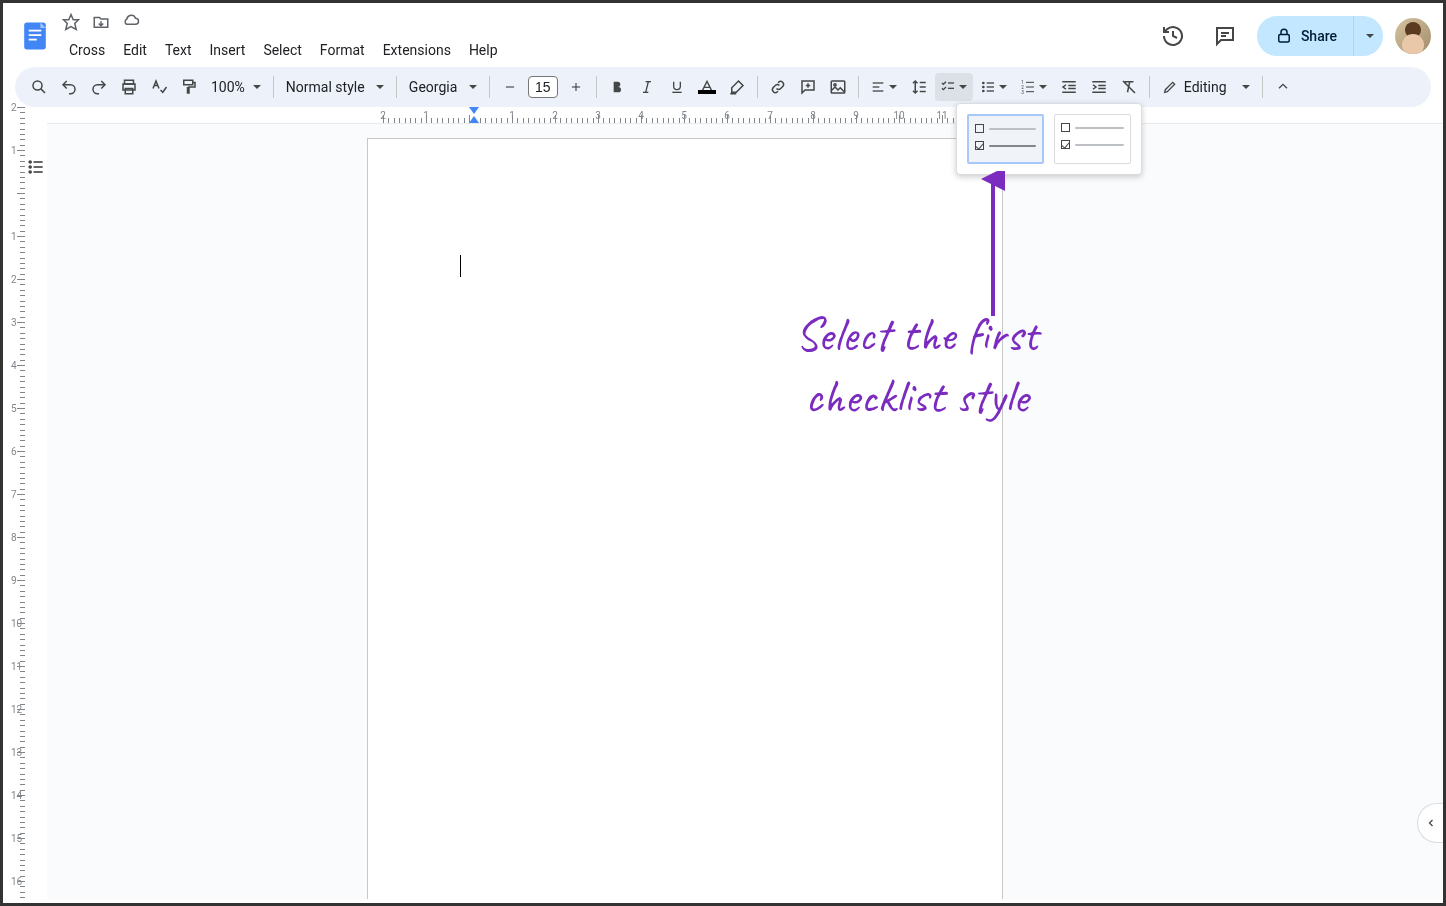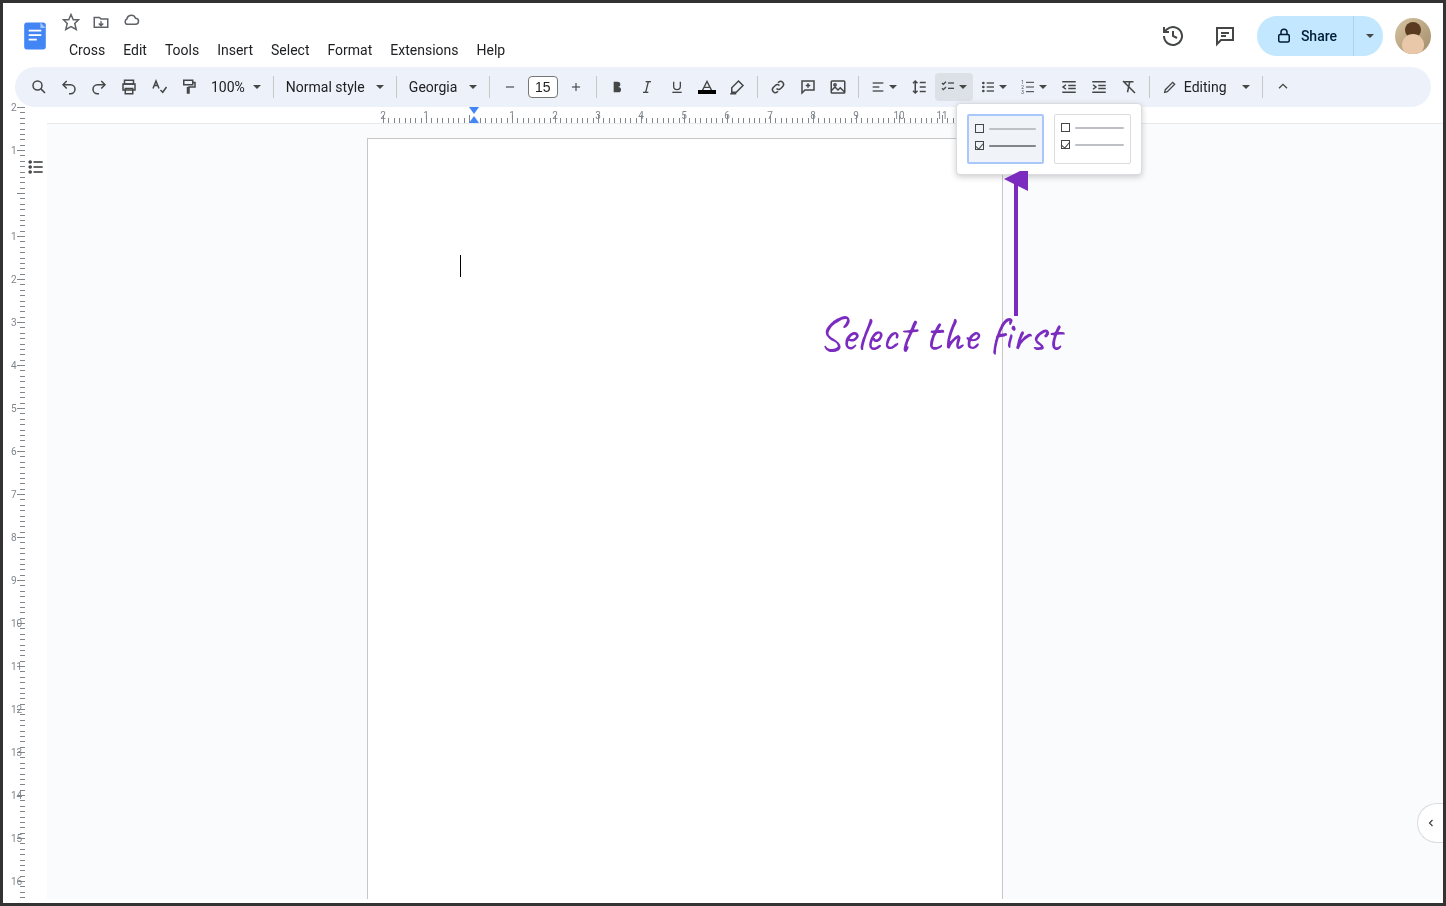--- a/index.html
+++ b/index.html
@@ -305,21 +305,21 @@
   .cl-row{display:flex;align-items:center;gap:5px;}
   .cl-box{width:9px;height:9px;border:1.4px solid #444746;flex-shrink:0;}
   .cl-box.checked{position:relative;}
   .cl-box.checked::after{content:"";position:absolute;left:1px;top:-1px;width:4px;height:7px;border-right:1.5px solid #444746;border-bottom:1.5px solid #444746;transform:rotate(40deg);}
   .cl-line{flex:1;height:2px;background:#bdc1c6;border-radius:1px;}
   .cl-line.strike{background:#80868b;}
   
   
   .annotation{
     position:absolute;
-    left:815px;
+    left:792px;
     top:300px;
     z-index:60;
     pointer-events:none;
   }
   .annotation-text{
     font-family:"Caveat","Comic Sans MS","Segoe Script",cursive;
     font-size:48px;
     line-height:1.3;
     color:#7b2cbf;
     text-align:center;
@@ -379,21 +379,21 @@
         <div class="icon-btn">
           <svg width="20" height="18" viewBox="0 0 24 24" fill="none" stroke="#5f6368" stroke-width="2">
               <path d="M18 15a4 4 0 0 0 0-8 6 6 0 0 0-11.5 1A4 4 0 0 0 6 15z"></path>
             </svg>
         </div>
       </div>
     </div>
     <div class="menubar">
       <div class="menubar-item">Cross</div>
       <div class="menubar-item">Edit</div>
-      <div class="menubar-item">Tools</div>
+      <div class="menubar-item">Text</div>
       <div class="menubar-item">Insert</div>
       <div class="menubar-item">Select</div>
       <div class="menubar-item">Format</div>
       <div class="menubar-item">Extensions</div>
       <div class="menubar-item">Help</div>
     </div>
   </div>
   <div class="header-right">
     <div class="hr-icon">
       <svg width="24" height="24" viewBox="0 0 24 24" fill="none" stroke="#444746" stroke-width="2">
@@ -1009,20 +1009,21 @@
   <svg class="annotation-arrow" width="30" height="150">
     <defs>
         <marker id="arrowhead" markerWidth="8" markerHeight="8" refX="4" refY="4" orient="auto">
           <path d="M1 7 L4 1 L7 7 Z" fill="#7b2cbf"></path>
         </marker>
       </defs>
     <line x1="15" y1="145" x2="15" y2="8" stroke="#7b2cbf" stroke-width="4" marker-end="url(#arrowhead)"></line>
   </svg>
   <div class="annotation-text">
     <div>Select the first</div>
+    <div>checklist style</div>
   </div>
 </div>
 
 <div class="side-toggle">
   <svg width="12" height="12" viewBox="0 0 24 24" fill="none" stroke="#444746" stroke-width="2.5">
       <polyline points="15 6 9 12 15 18"></polyline>
     </svg>
 </div>
 
 </body></html>

